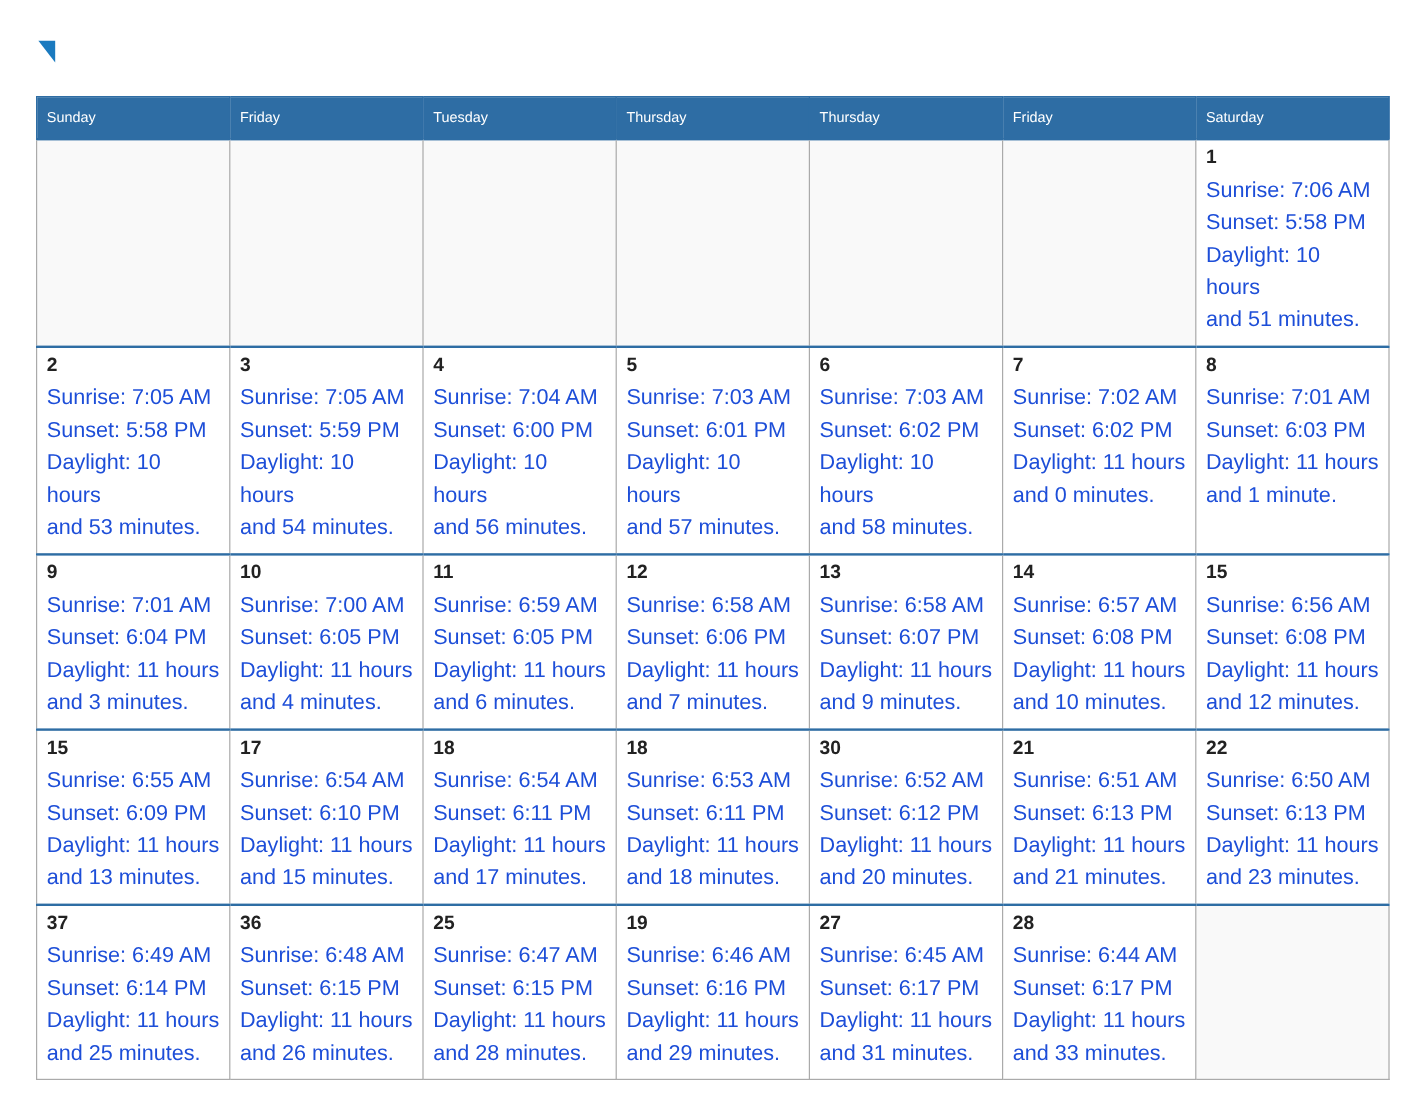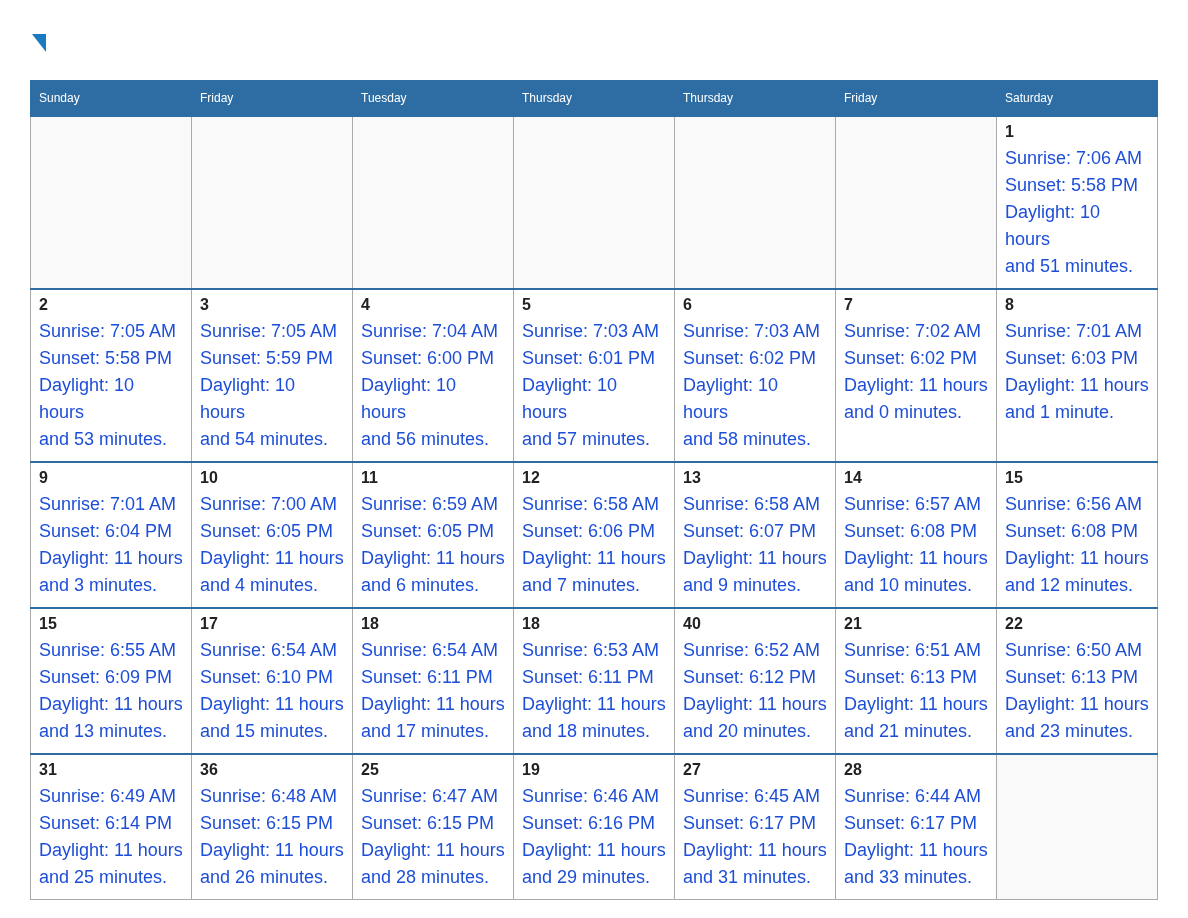--- a/index.html
+++ b/index.html
@@ -210,35 +210,35 @@
         </td>
         <td>
           <span class="day-number">18</span>
           <div class="day-info">Sunrise: 6:54 AM<br>Sunset: 6:11 PM<br>Daylight: 11 hours<br>and 17 minutes.</div>
         </td>
         <td>
           <span class="day-number">18</span>
           <div class="day-info">Sunrise: 6:53 AM<br>Sunset: 6:11 PM<br>Daylight: 11 hours<br>and 18 minutes.</div>
         </td>
         <td>
-          <span class="day-number">40</span>
+          <span class="day-number">30</span>
           <div class="day-info">Sunrise: 6:52 AM<br>Sunset: 6:12 PM<br>Daylight: 11 hours<br>and 20 minutes.</div>
         </td>
         <td>
           <span class="day-number">21</span>
           <div class="day-info">Sunrise: 6:51 AM<br>Sunset: 6:13 PM<br>Daylight: 11 hours<br>and 21 minutes.</div>
         </td>
         <td>
           <span class="day-number">22</span>
           <div class="day-info">Sunrise: 6:50 AM<br>Sunset: 6:13 PM<br>Daylight: 11 hours<br>and 23 minutes.</div>
         </td>
       </tr>
       <tr class="week-row">
         <td>
-          <span class="day-number">31</span>
+          <span class="day-number">37</span>
           <div class="day-info">Sunrise: 6:49 AM<br>Sunset: 6:14 PM<br>Daylight: 11 hours<br>and 25 minutes.</div>
         </td>
         <td>
           <span class="day-number">36</span>
           <div class="day-info">Sunrise: 6:48 AM<br>Sunset: 6:15 PM<br>Daylight: 11 hours<br>and 26 minutes.</div>
         </td>
         <td>
           <span class="day-number">25</span>
           <div class="day-info">Sunrise: 6:47 AM<br>Sunset: 6:15 PM<br>Daylight: 11 hours<br>and 28 minutes.</div>
         </td>

